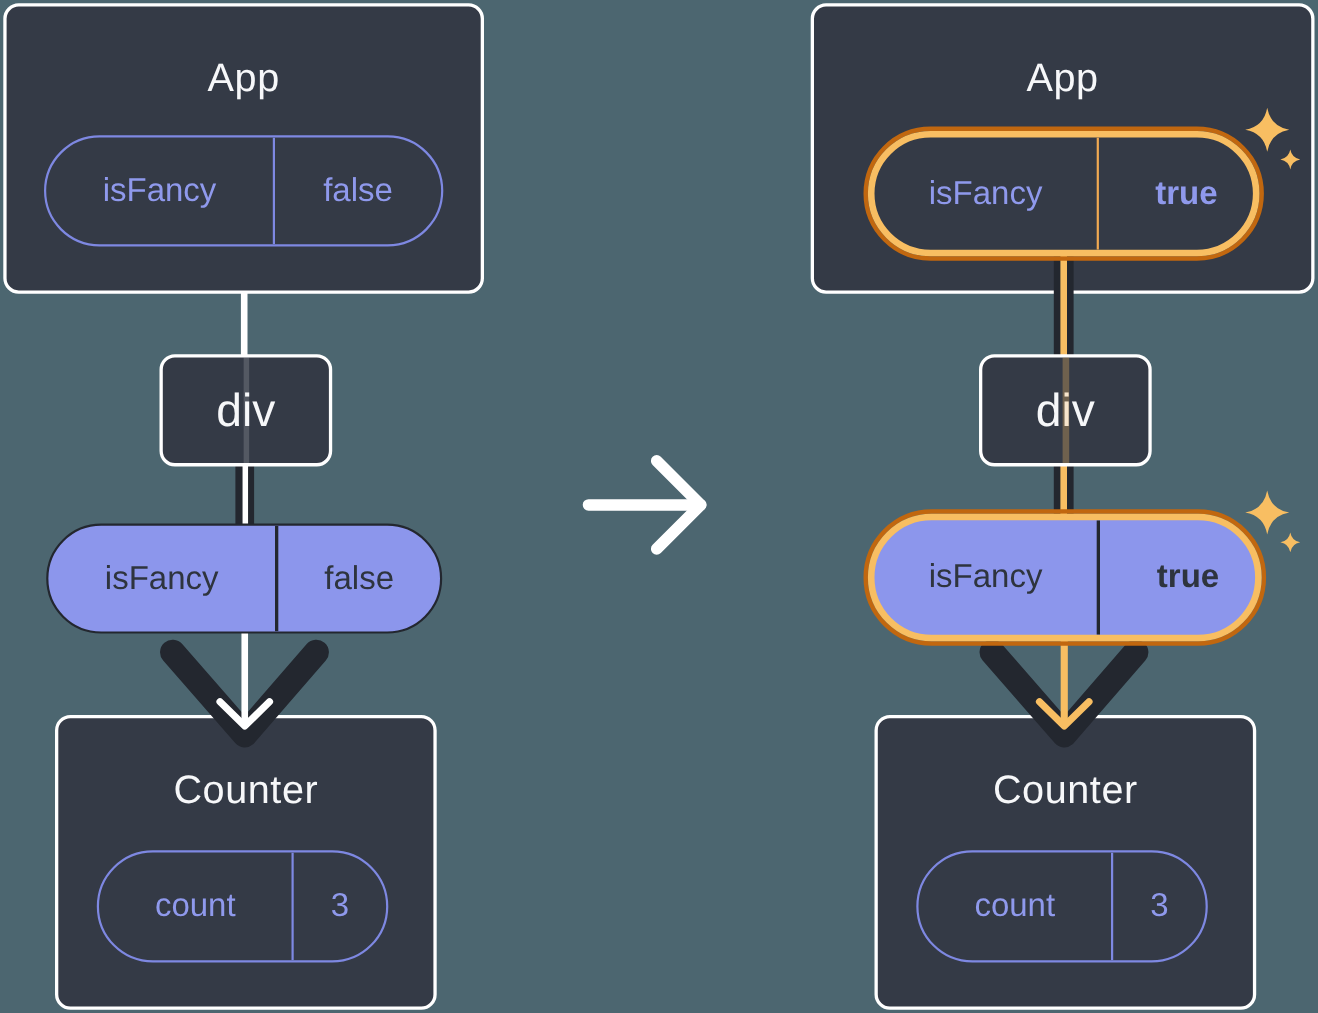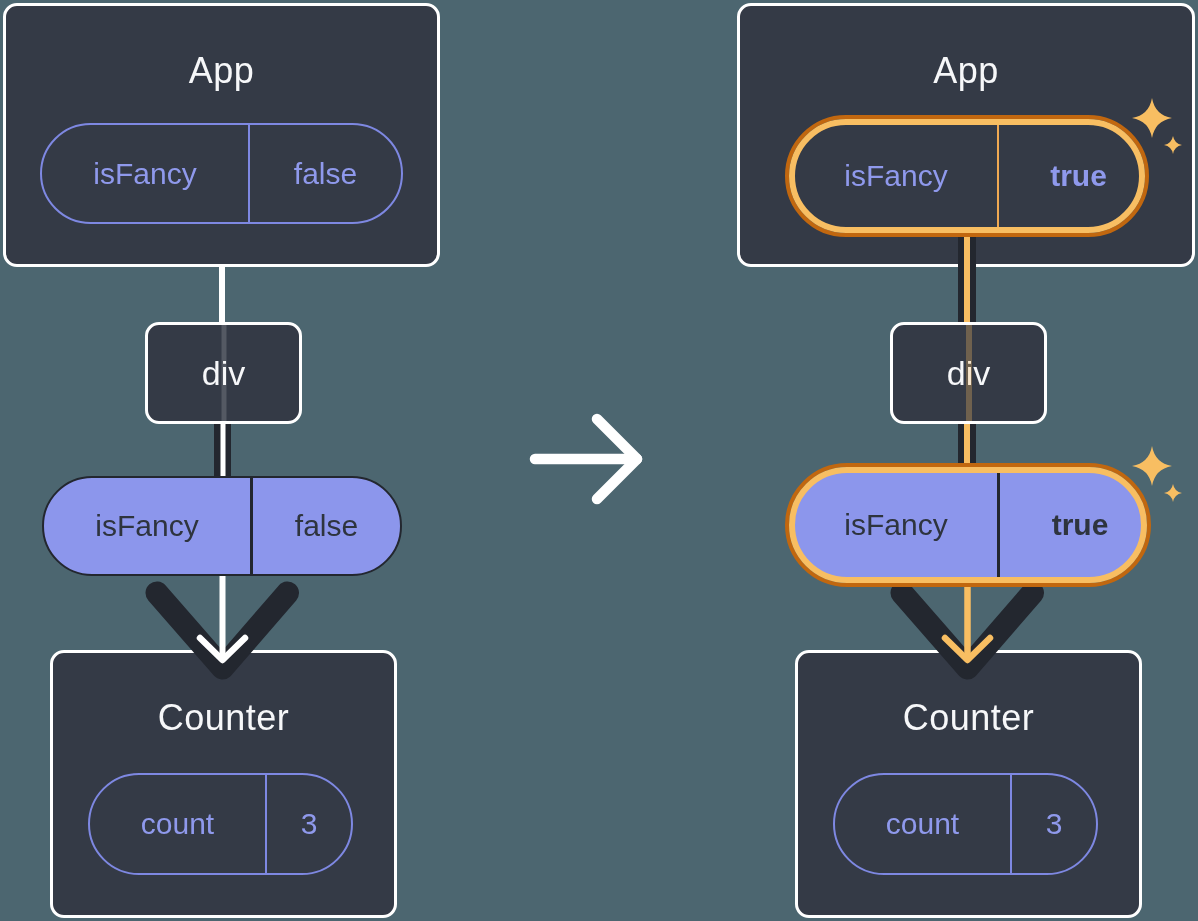--- a/index.html
+++ b/index.html
@@ -11,21 +11,21 @@
   html,body{margin:0;padding:0;}
   body{background:var(--bg);font-family:"Liberation Sans","DejaVu Sans",sans-serif;}
   .canvas{position:relative;width:1198px;height:921px;background:var(--bg);overflow:hidden;}
 
   
   .card{position:absolute;box-sizing:border-box;background:var(--card);
         border:3px solid var(--white);border-radius:14px;z-index:1;}
   .card-title{margin-top:44px;text-align:center;color:#F6F7F9;font-size:36px;
         font-weight:500;letter-spacing:.5px;}
   .node-small{z-index:3;display:flex;align-items:center;justify-content:center;}
-  .node-small .node-label{color:#F6F7F9;font-size:34px;font-weight:500;}
+  .node-small .node-label{color:#F6F7F9;font-size:42px;font-weight:500;}
   .node-stripe{position:absolute;top:0;bottom:0;left:50%;transform:translateX(-50%);}
 
   
   .pill{position:absolute;box-sizing:border-box;border-radius:999px;display:flex;
         align-items:stretch;overflow:hidden;z-index:3;}
   .pill-cell{display:flex;align-items:center;justify-content:center;font-size:30px;}
   .pill-outline{border:2.5px solid var(--purple-border);color:var(--purple-text);}
   .pill-outline .pill-cell.first{border-right:2px solid var(--purple-border);}
   .pill-filled{background:var(--purple-fill);border:2.5px solid var(--ink);color:var(--ink-on-purple);}
   .pill-filled .pill-cell.first{border-right:3px solid var(--ink);}

